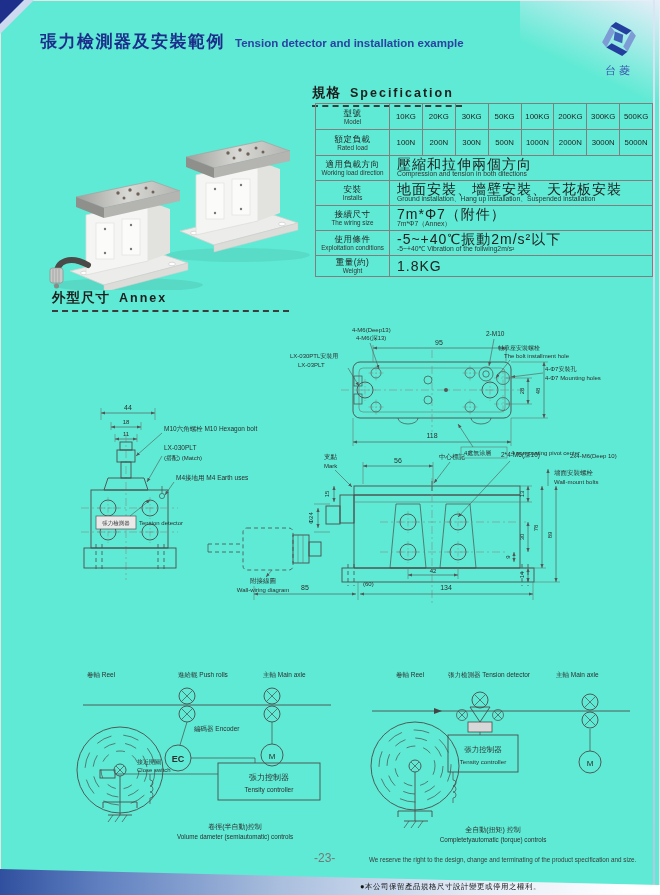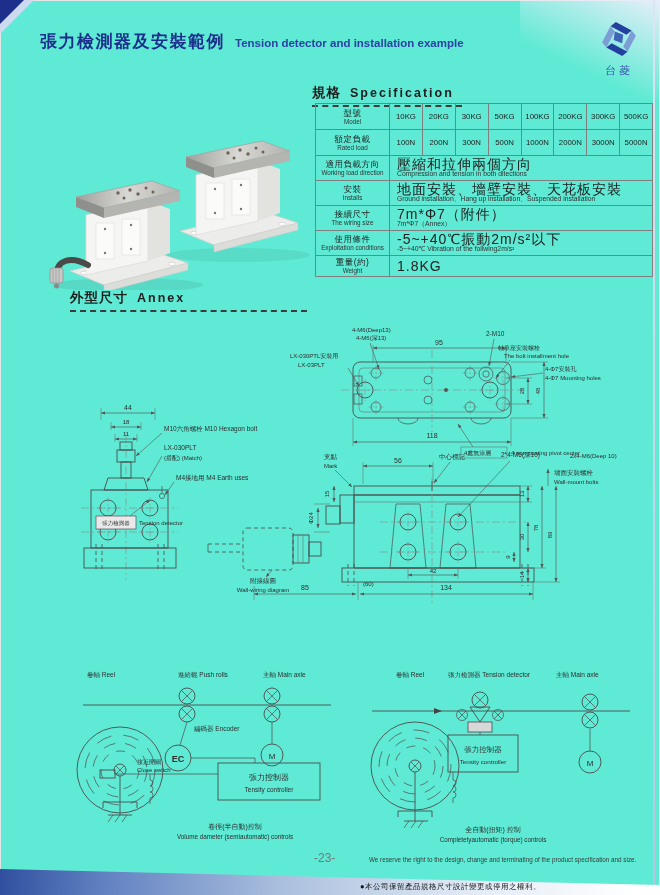--- a/index.html
+++ b/index.html
@@ -22,21 +22,21 @@
   .hdr-cn{font-size:17px;font-weight:bold;color:#1c2d8c;letter-spacing:1.5px;}
   .hdr-en{font-size:11.5px;font-weight:bold;color:#2c41a3;}
   .logo{position:absolute;left:590px;top:20px;width:58px;text-align:center;}
   .logo-text{font-size:11px;color:#3a55ae;letter-spacing:3px;margin-top:1px;}
   
   .sec-title{position:absolute;display:flex;align-items:baseline;gap:9px;
         border-bottom:2px dashed #3c3c3c;padding-bottom:3px;color:#1e1e1e;font-weight:bold;}
   .sec-cn{font-size:13.5px;letter-spacing:1px;}
   .sec-en{font-size:12.5px;letter-spacing:2px;}
   #spec-title{left:312px;top:84px;width:150px;}
-  #size-title{left:70px;top:289px;width:237px;}
+  #size-title{left:52px;top:289px;width:237px;}
   #tension-title{left:68px;top:619px;width:447px;}
   
   #spec-table{position:absolute;left:315px;top:103px;width:338px;border-collapse:collapse;table-layout:fixed;}
   #spec-table td{border:1px solid #7f7f7f;text-align:center;vertical-align:middle;padding:1px 0;color:#222;}
   .row-grid{height:26px;}
   .label-cell .lc-cn{font-size:8.5px;letter-spacing:.5px;line-height:10px;}
   .label-cell .lc-en{font-size:6.3px;color:#333;line-height:7.5px;}
   .val-cell{font-size:7.8px;}
   .span-cell{text-align:left !important;padding:2px 0 2px 7px !important;}
   .span-cn{font-size:14px;letter-spacing:1px;line-height:12px;}

